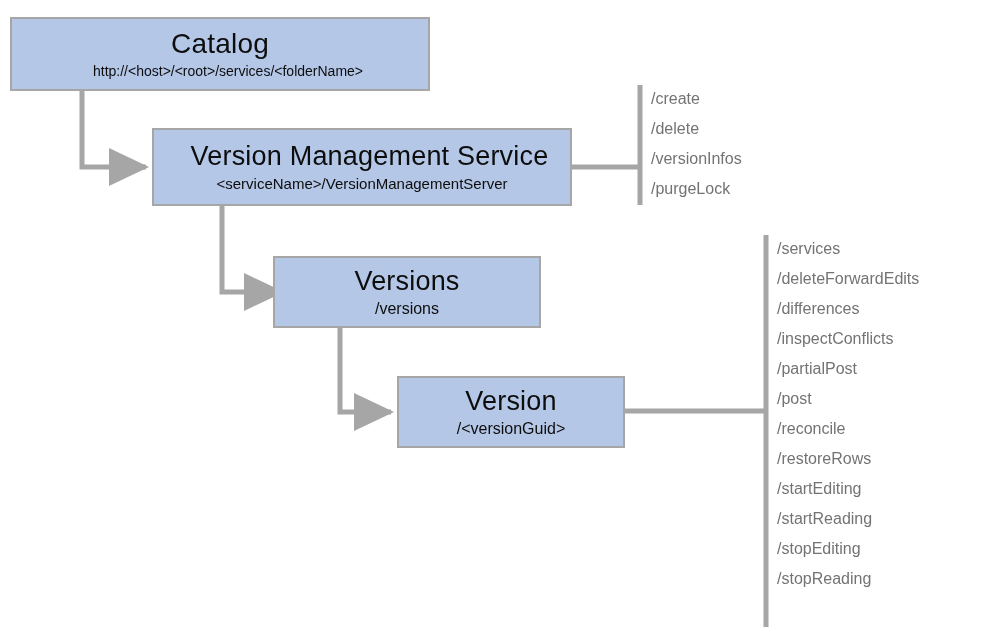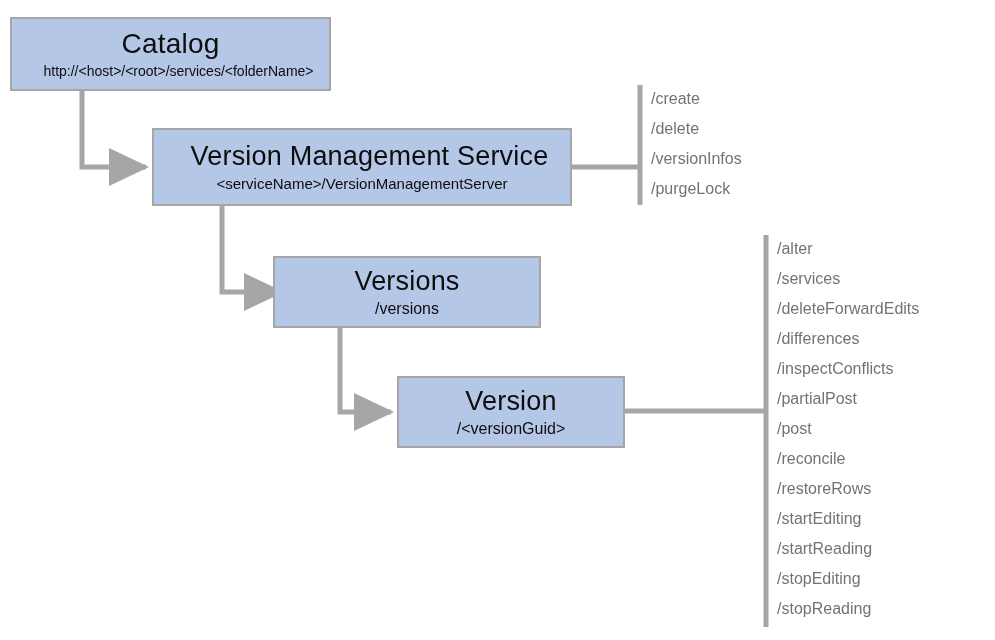--- a/index.html
+++ b/index.html
@@ -46,21 +46,21 @@
     white-space: nowrap;
   }
   .node .subtitle {
     font-size: 15px;
     line-height: 1.2;
     font-weight: 400;
     margin-top: 3px;
     white-space: nowrap;
   }
 
-  #node-catalog      { left: 10px;  top: 17px;  width: 321px; height: 74px; }
+  #node-catalog      { left: 10px;  top: 17px;  width: 420px; height: 74px; }
   #node-catalog .title    { font-size: 28px; }
   #node-catalog .subtitle { font-size: 14px; margin-left: 16px; }
 
   #node-vms          { left: 152px; top: 128px; width: 420px; height: 78px; }
   #node-vms .title        { font-size: 27px; margin-left: 15px; }
   #node-vms .subtitle     { font-size: 15px; }
 
   #node-versions     { left: 273px; top: 256px; width: 268px; height: 72px; }
   #node-versions .title   { font-size: 27px; }
   #node-versions .subtitle{ font-size: 16px; }
@@ -137,21 +137,20 @@
   </div>
 
   <div class="endpoint-list" id="endpoints-service">
       <span class="endpoint">/create</span>
       <span class="endpoint">/delete</span>
       <span class="endpoint">/versionInfos</span>
       <span class="endpoint">/purgeLock</span>
     </div>
 
   <div class="endpoint-list" id="endpoints-version">
-      <span class="endpoint">/alter</span>
       <span class="endpoint">/services</span>
       <span class="endpoint">/deleteForwardEdits</span>
       <span class="endpoint">/differences</span>
       <span class="endpoint">/inspectConflicts</span>
       <span class="endpoint">/partialPost</span>
       <span class="endpoint">/post</span>
       <span class="endpoint">/reconcile</span>
       <span class="endpoint">/restoreRows</span>
       <span class="endpoint">/startEditing</span>
       <span class="endpoint">/startReading</span>

